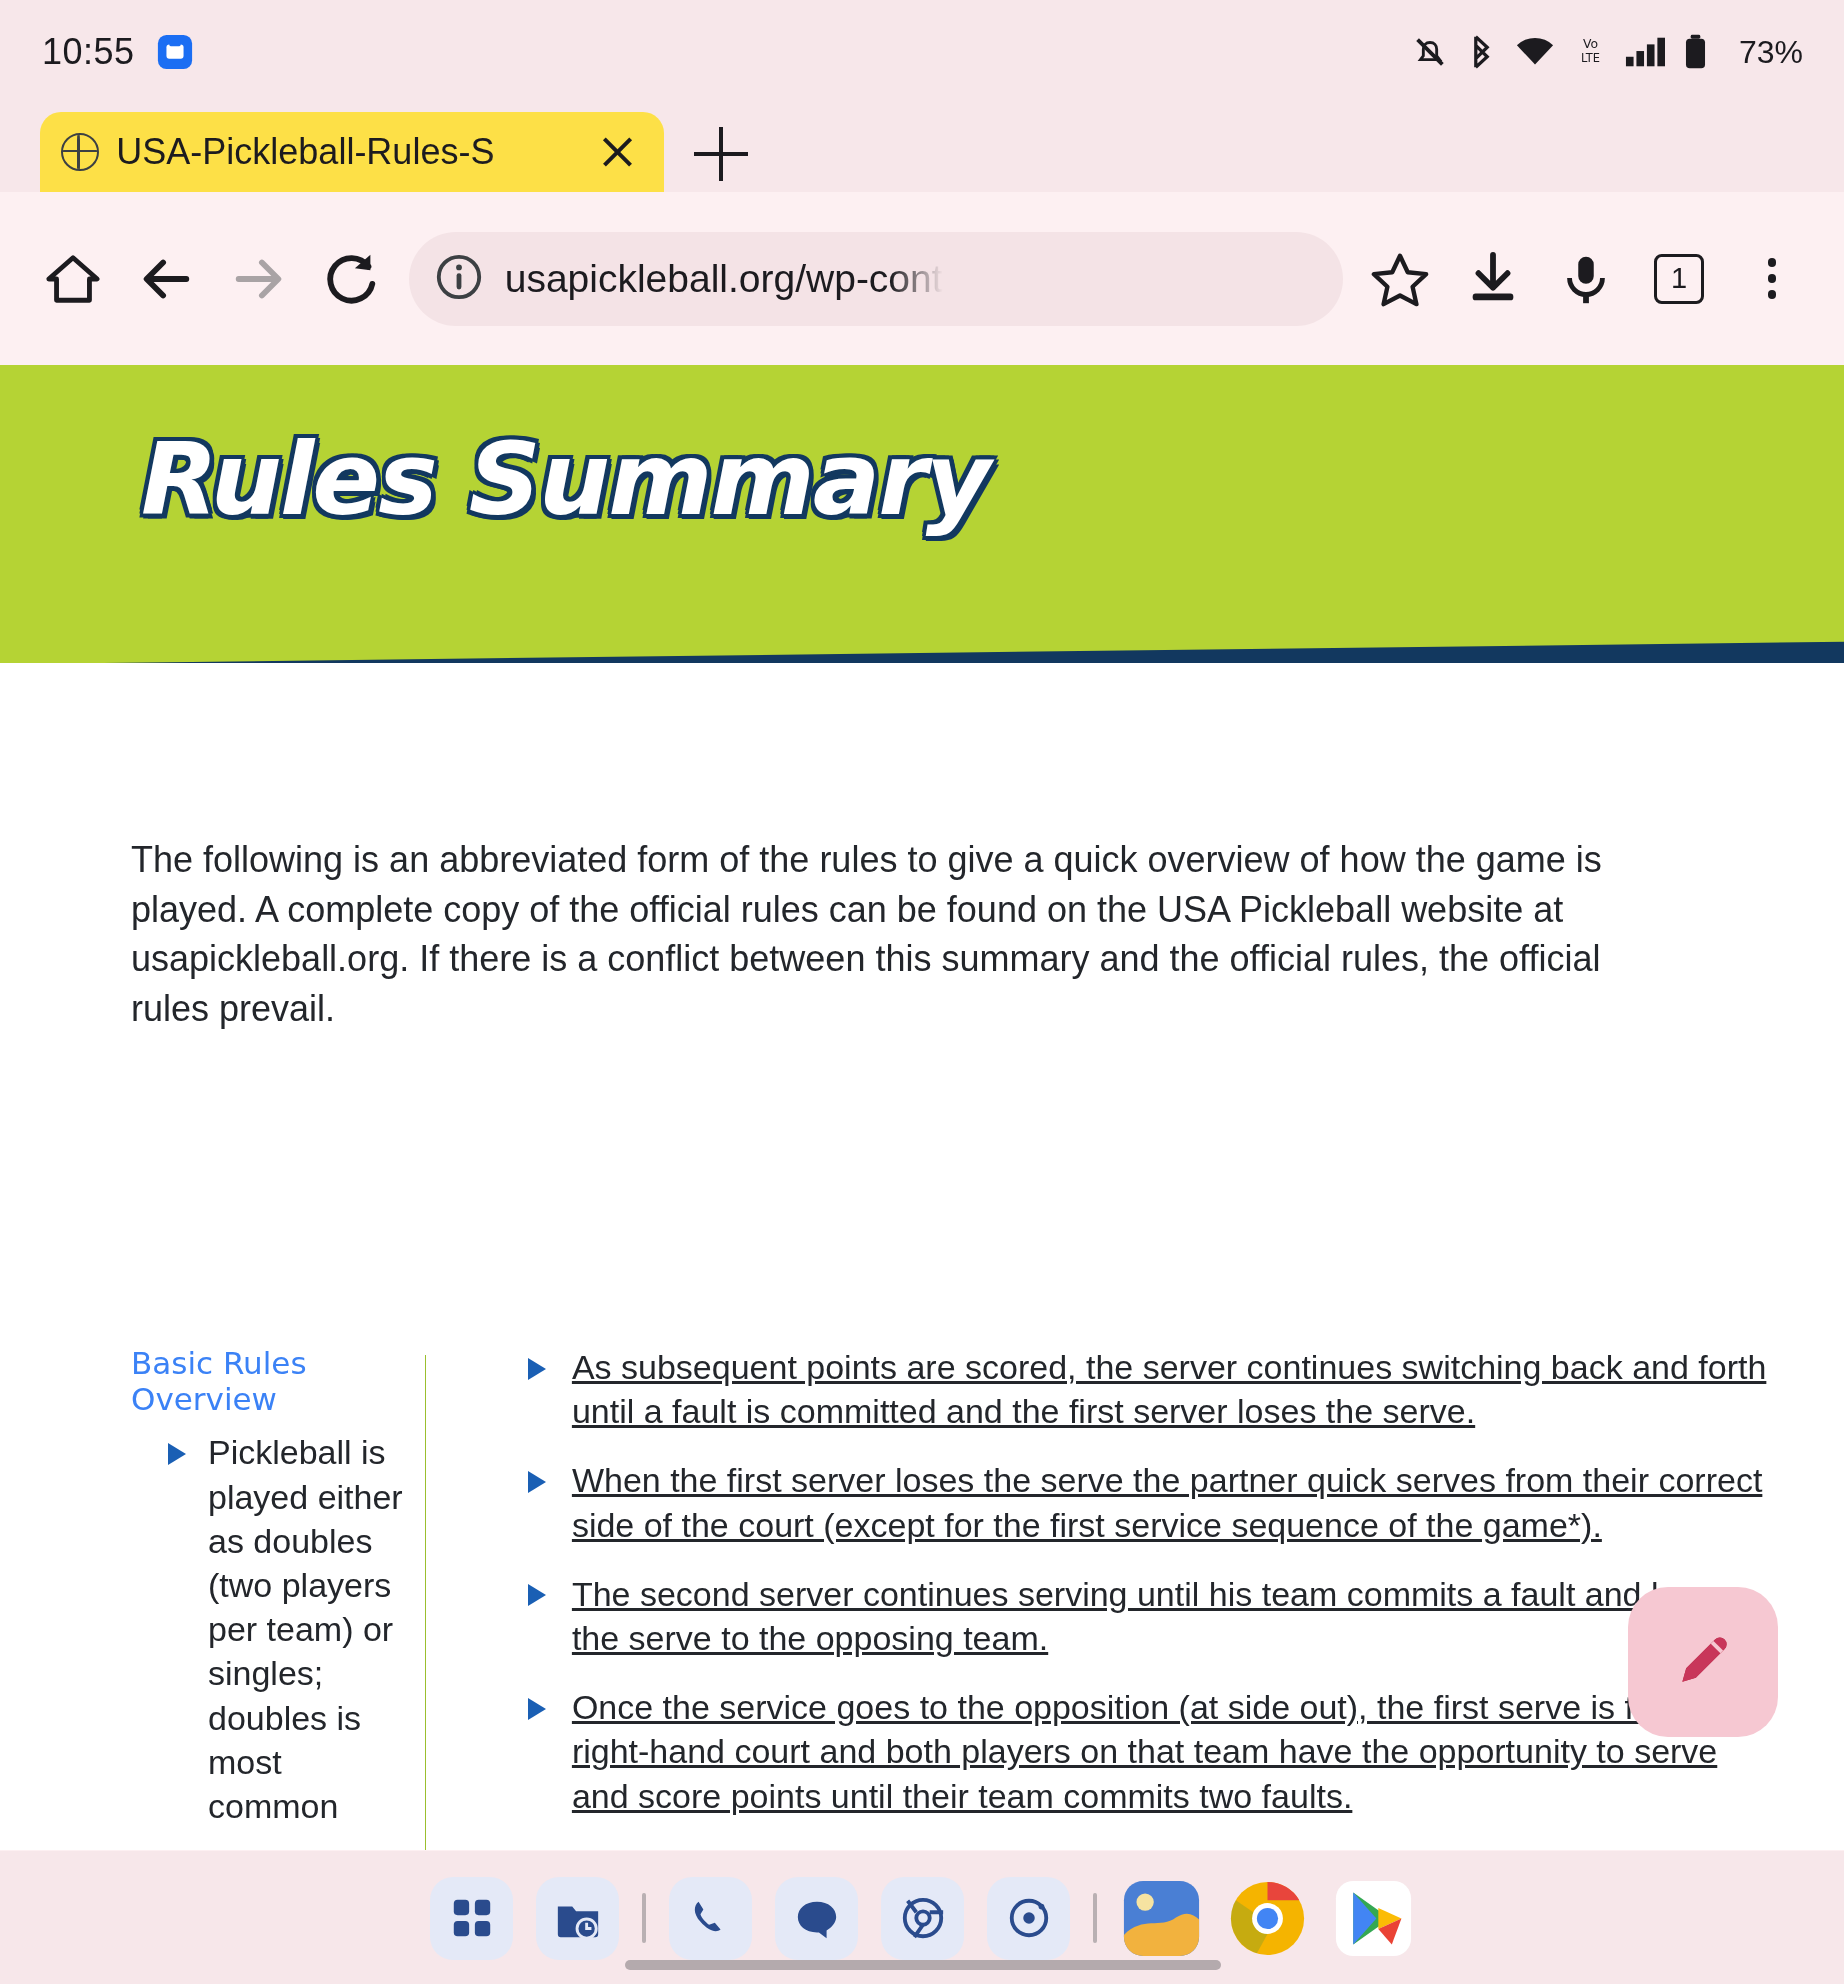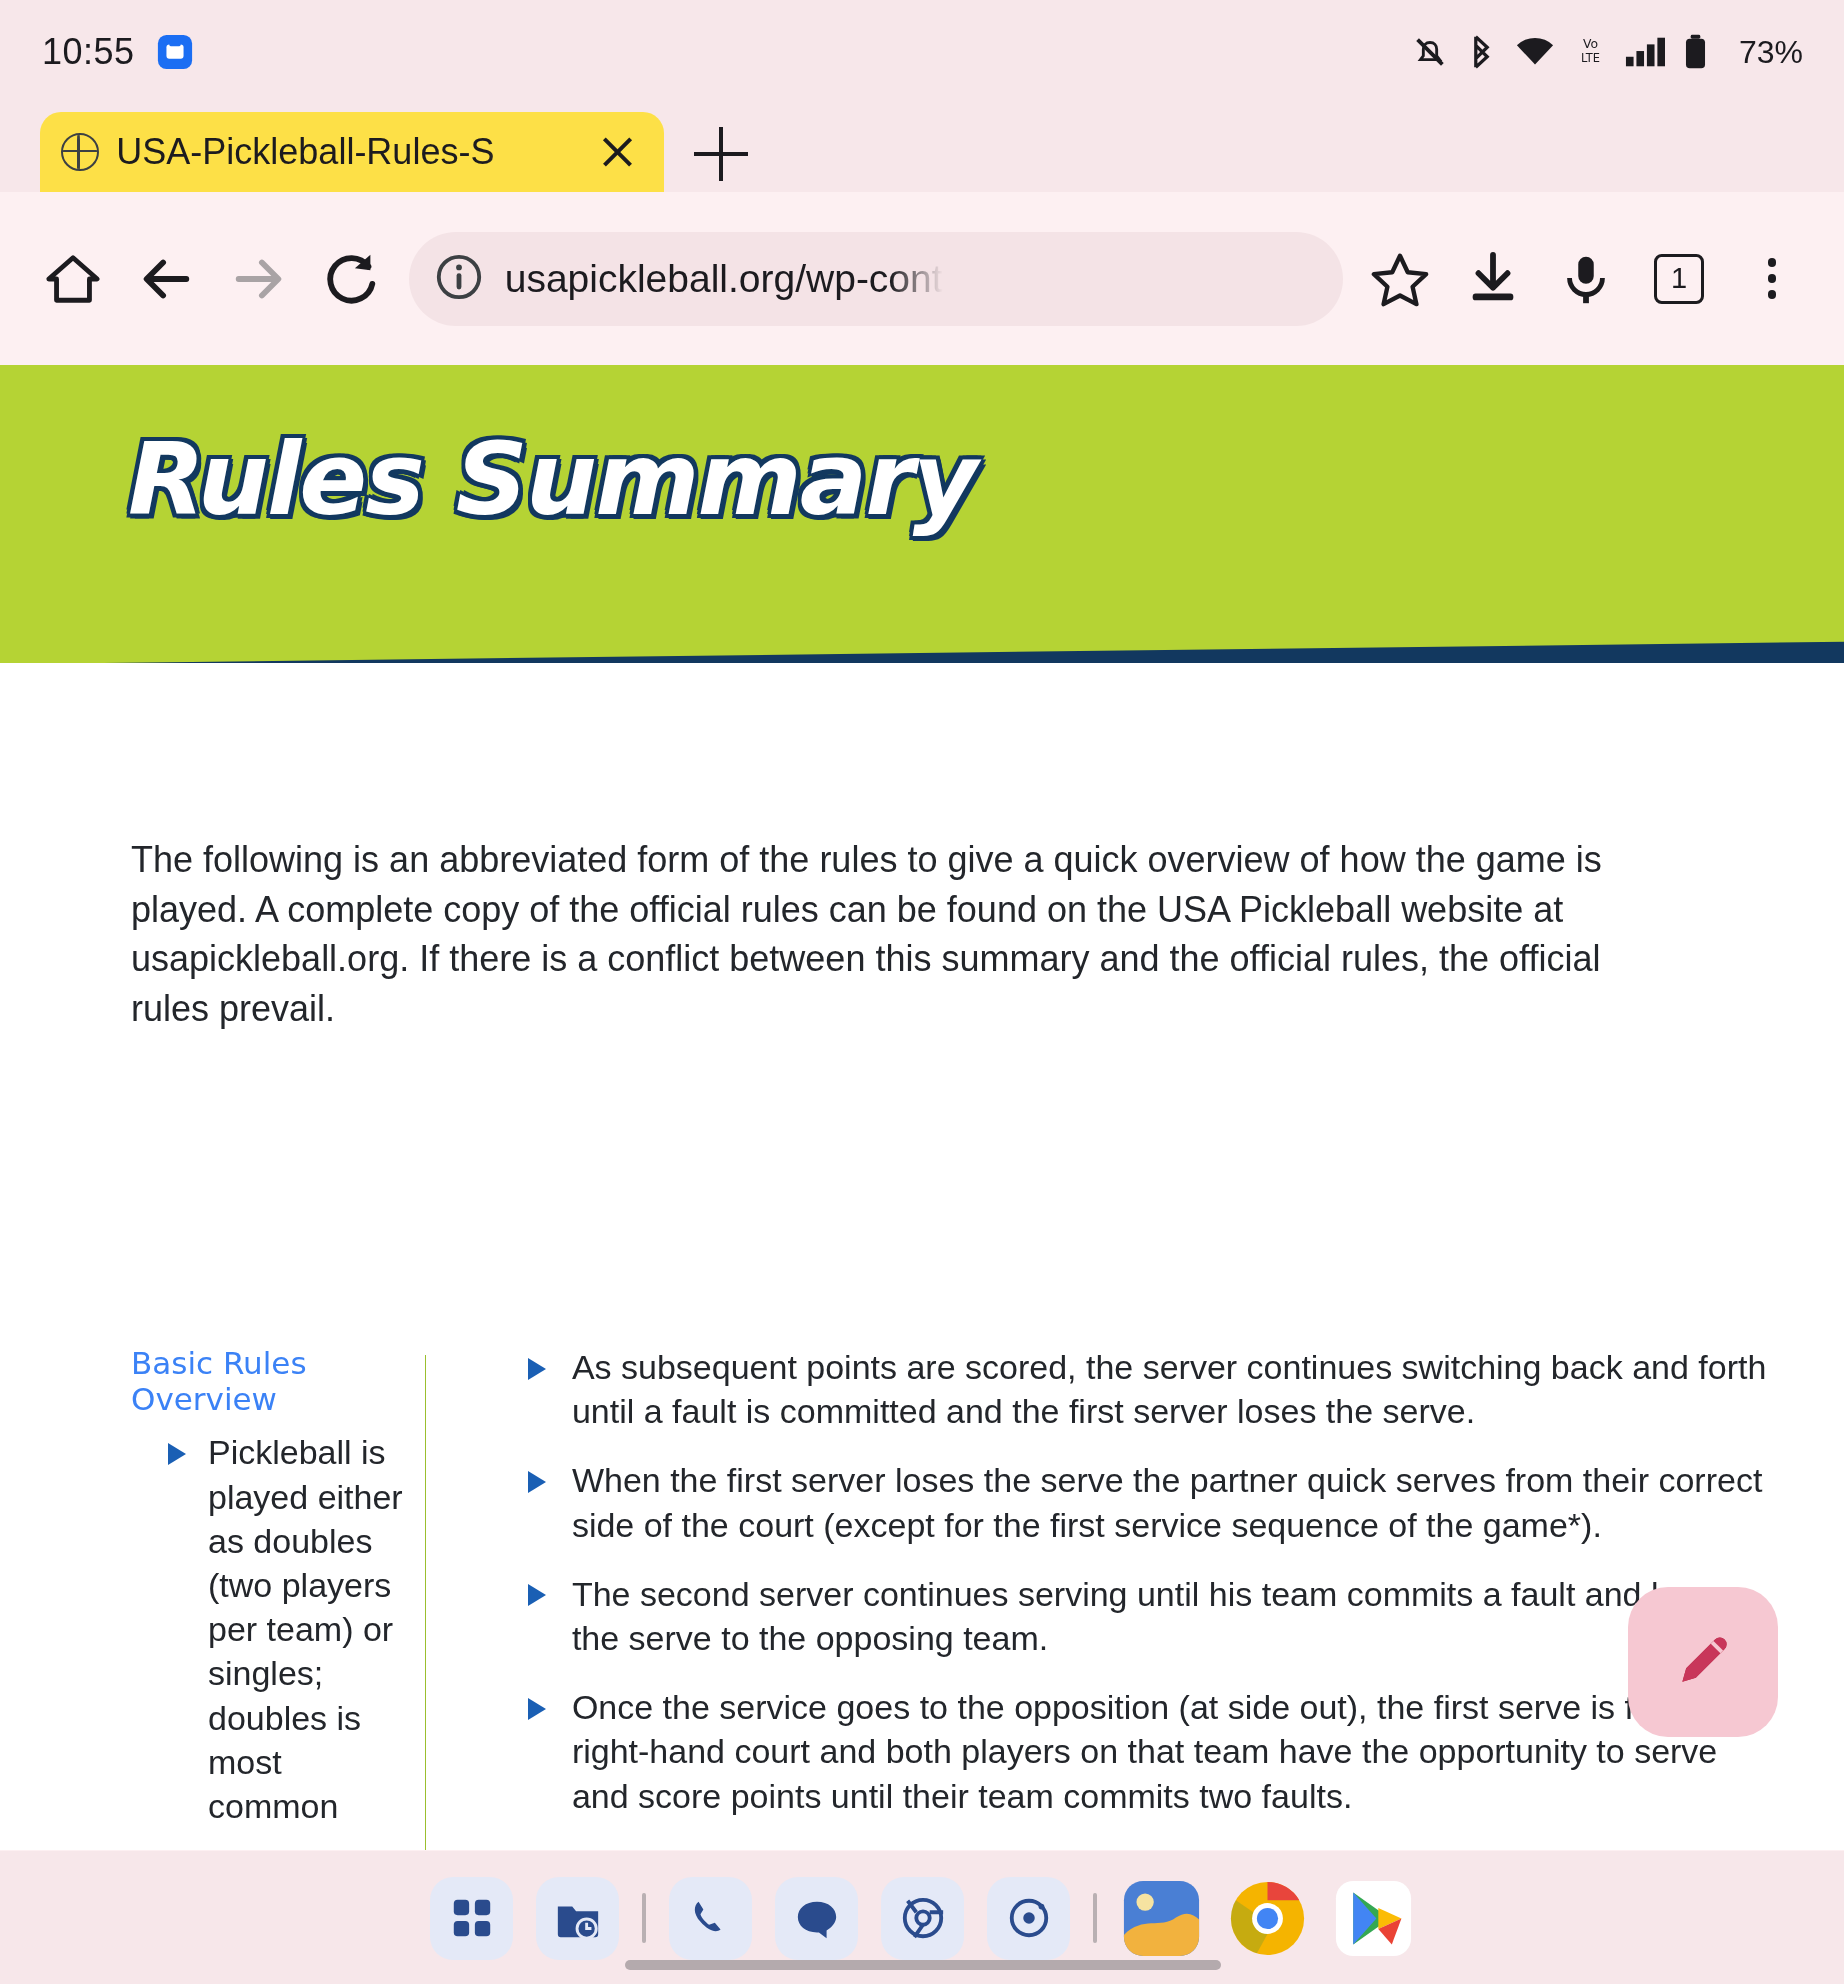--- a/index.html
+++ b/index.html
@@ -110,21 +110,21 @@
   #page {
     position: absolute; top: 365px; left: 0; width: 1845px; height: 1485px;
     background: #ffffff; overflow: hidden;
   }
   #pdf-banner {
     position: relative; width: 1845px; height: 298px;
     background: #b5d334;
     overflow: hidden;
   }
   #pdf-title {
-    position: absolute; left: 128px; top: 56px;
+    position: absolute; left: 141px; top: 56px;
     font-family: "DejaVu Sans", sans-serif;
     font-size: 100px; font-weight: bold; font-style: italic;
     color: #ffffff;
     letter-spacing: -1.9px;
     text-shadow:
       4.8px 4.8px 0 #12385f, -3.8px -3.8px 0 #12385f, 3.8px -3.8px 0 #12385f, -3.8px 3.8px 0 #12385f,
       0 4.8px 0 #12385f, 4.8px 0 0 #12385f, 0 -3.8px 0 #12385f, -3.8px 0 0 #12385f;
   }
   #usa-logo {
     position: absolute; right: 69px; top: 40px; width: 384px; height: 192px;
@@ -156,21 +156,21 @@
     position: relative; padding-left: 77px; margin-bottom: 11.5px;
     font-size: 34px; line-height: 1.30; color: #23262b;
   }
   ul.bullets li::before {
     content: ""; position: absolute; left: 37px; top: 12.5px;
     width: 0; height: 0;
     border-left: 18px solid #1a5fb4;
     border-top: 11.5px solid transparent;
     border-bottom: 11.5px solid transparent;
   }
-  #col-right ul.bullets li { padding-left: 63px; margin-bottom: 25px; }
+  #col-right ul.bullets li { padding-left: 63px; margin-bottom: 25px; text-decoration: underline; }
   #col-right ul.bullets li::before { left: 19px; }
 
   
   #fab {
     position: absolute; right: 67px; bottom: 113px;
     width: 150px; height: 150px; border-radius: 40px;
     background: #f6c8d2;
     display: flex; align-items: center; justify-content: center;
   }
 

